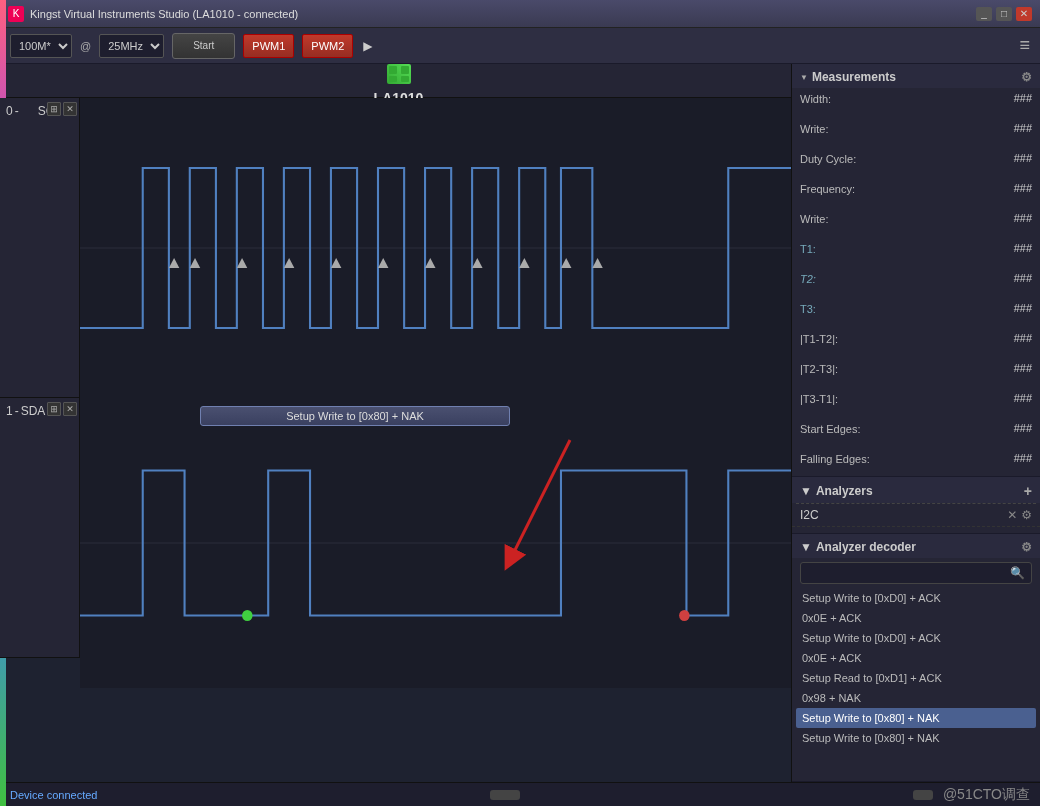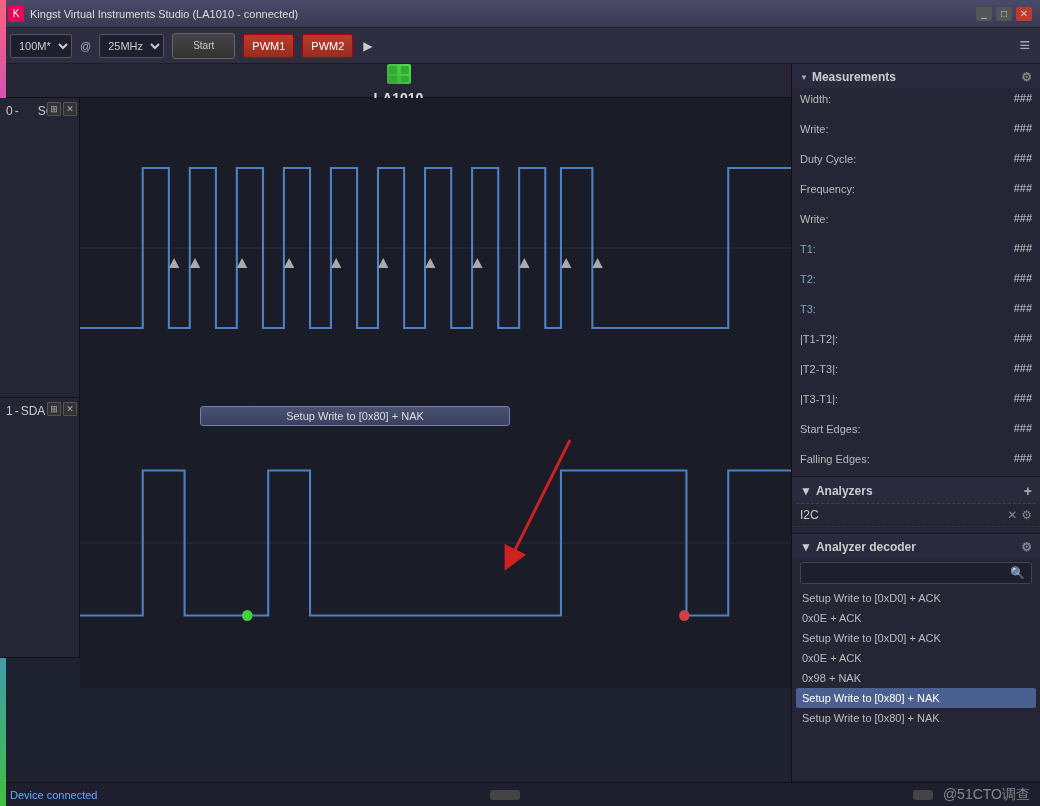--- a/index.html
+++ b/index.html
@@ -402,21 +402,21 @@
         <span class="meas-label">Write:</span>
         <span class="meas-value">###</span>
         <span class="meas-label">Duty Cycle:</span>
         <span class="meas-value">###</span>
         <span class="meas-label">Frequency:</span>
         <span class="meas-value">###</span>
         <span class="meas-label">Write:</span>
         <span class="meas-value">###</span>
         <span class="meas-label" style="color:#7ab; cursor:pointer;">T1:</span>
         <span class="meas-value">###</span>
-        <span class="meas-label" style="color:#7ab; cursor:pointer;">T2:</span>
+        <span class="meas-label" style="color:#7ab; cursor:pointer;font-style:italic;">T2:</span>
         <span class="meas-value">###</span>
         <span class="meas-label" style="color:#7ab; cursor:pointer;">T3:</span>
         <span class="meas-value">###</span>
         <span class="meas-label">|T1-T2|:</span>
         <span class="meas-value">###</span>
         <span class="meas-label">|T2-T3|:</span>
         <span class="meas-value">###</span>
         <span class="meas-label">|T3-T1|:</span>
         <span class="meas-value">###</span>
         <span class="meas-label">Start Edges:</span>
@@ -454,20 +454,21 @@
       </div>
       <div class="decoder-search">
         <input type="text" placeholder="" style="">
         <span class="search-icon">🔍</span>
       </div>
       <div class="decoder-list">
         <div class="decoder-item">Setup Write to [0xD0] + ACK</div>
         <div class="decoder-item">0x0E + ACK</div>
         <div class="decoder-item">Setup Write to [0xD0] + ACK</div>
         <div class="decoder-item">0x0E + ACK</div>
+        <div class="decoder-item">Setup Read to [0xD1] + ACK</div>
         <div class="decoder-item">0x98 + NAK</div>
         <div class="decoder-item selected">Setup Write to [0x80] + NAK</div>
         <div class="decoder-item">Setup Write to [0x80] + NAK</div>
       </div>
     </div>
 
   </div>
 </div>
 
 <div id="statusbar">

